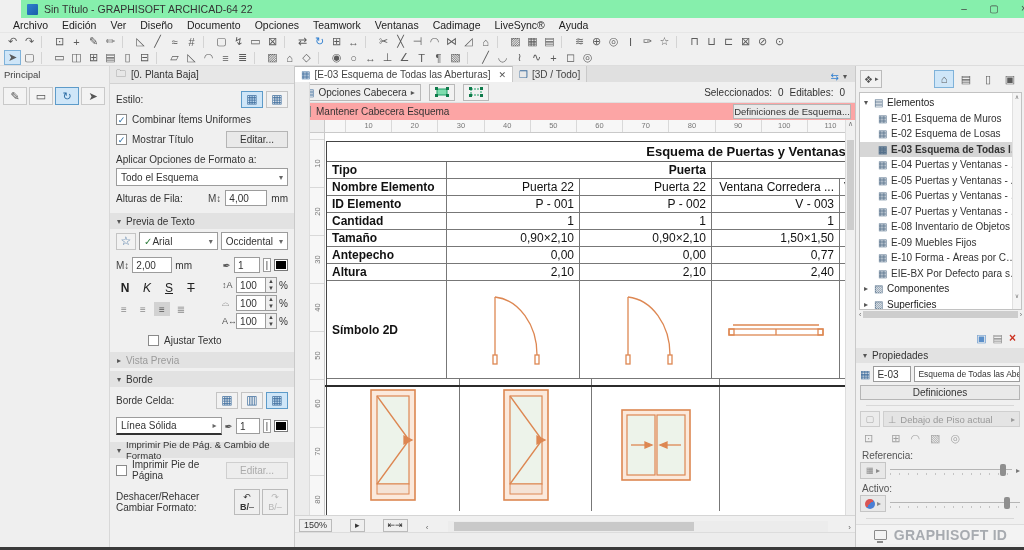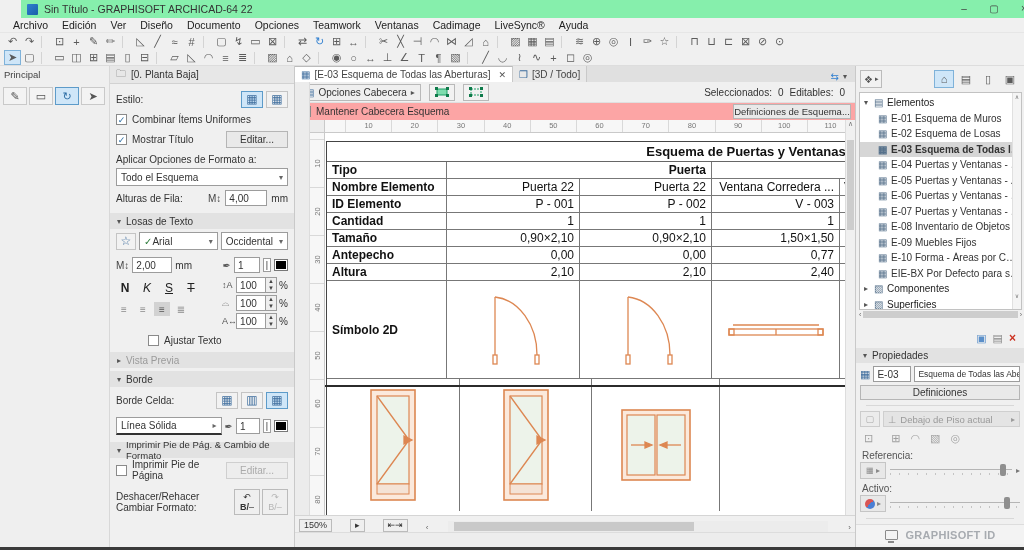--- a/index.html
+++ b/index.html
@@ -143,21 +143,21 @@
   .thumbbtn { width:26px; height:17px; border:1px solid #c5c5c5; background:#e8e8e8; display:flex; align-items:center; justify-content:center; gap:2px; font-size:8px; color:#888; }
   .pie { width:10px; height:10px; border-radius:50%; background:linear-gradient(135deg,#d95555 50%,#4a7fd4 50%); }
   .slider { flex:1; height:14px; position:relative; }
   .slider .track { position:absolute; left:0; right:0; top:5px; height:1px; background:#b5b5b5; }
   .slider .ticks { position:absolute; left:0; right:0; top:9px; height:2px; background:repeating-linear-gradient(90deg,#c4c4c4 0 1px,transparent 1px 9px); }
   .slider .handle { position:absolute; top:0; width:6px; height:12px; background:#8f8f8f; border-radius:2px; }
   .slabel { font-size:10px; color:#555; padding:3px 6px 0; }
   .rfoot { position:absolute; left:0; bottom:3px; width:169px; height:20px; background:#f3f3f3; border-top:1px solid #ddd; display:flex; align-items:center; justify-content:center; gap:7px; }
   .monitor { width:13px; height:10px; border:1.5px solid #8a8a8a; border-radius:1px; position:relative; }
   .monitor:after { content:""; position:absolute; left:2px; bottom:-4px; width:6px; height:2px; background:#8a8a8a; }
-  .brand { font-size:11px; color:#a7abb0; font-weight:bold; letter-spacing:0.3px; }
+  .brand { font-size:14px; color:#a7abb0; font-weight:bold; letter-spacing:0.3px; }
   .botline { position:absolute; left:0; top:547px; width:1024px; height:3px; background:#3a3a3a; }
 
   svg .o { stroke:#dd8752; fill:none; stroke-width:1.3; }
   svg .of { stroke:#dd8752; stroke-width:1.3; }
 </style>
 </head>
 <body>
 
 <div class="app">
 
@@ -319,21 +319,21 @@
 
     <div class="row" style="height:24px; gap:4px;">
       <span class="lbl" style="flex:1">Alturas de Fila:</span>
       <span style="font-size:10px;color:#444">M↕</span>
       <span class="input" style="width:42px">4,00</span>
       <span class="lbl">mm</span>
     </div>
 
     <div class="sect">
       <span class="ar">▾</span>
-      <span>Losas de Texto</span>
+      <span>Previa de Texto</span>
     </div>
 
     <div class="row" style="height:24px; gap:3px;">
       <span class="gridbtn" style="width:20px">☆</span>
       <span class="dd" style="flex:1.2">
         <span><span style="color:#2b7a3a">✓</span><span>Arial</span></span>
         <span class="car">▾</span>
       </span>
       <span class="dd" style="flex:1">
         <span>Occidental</span>

